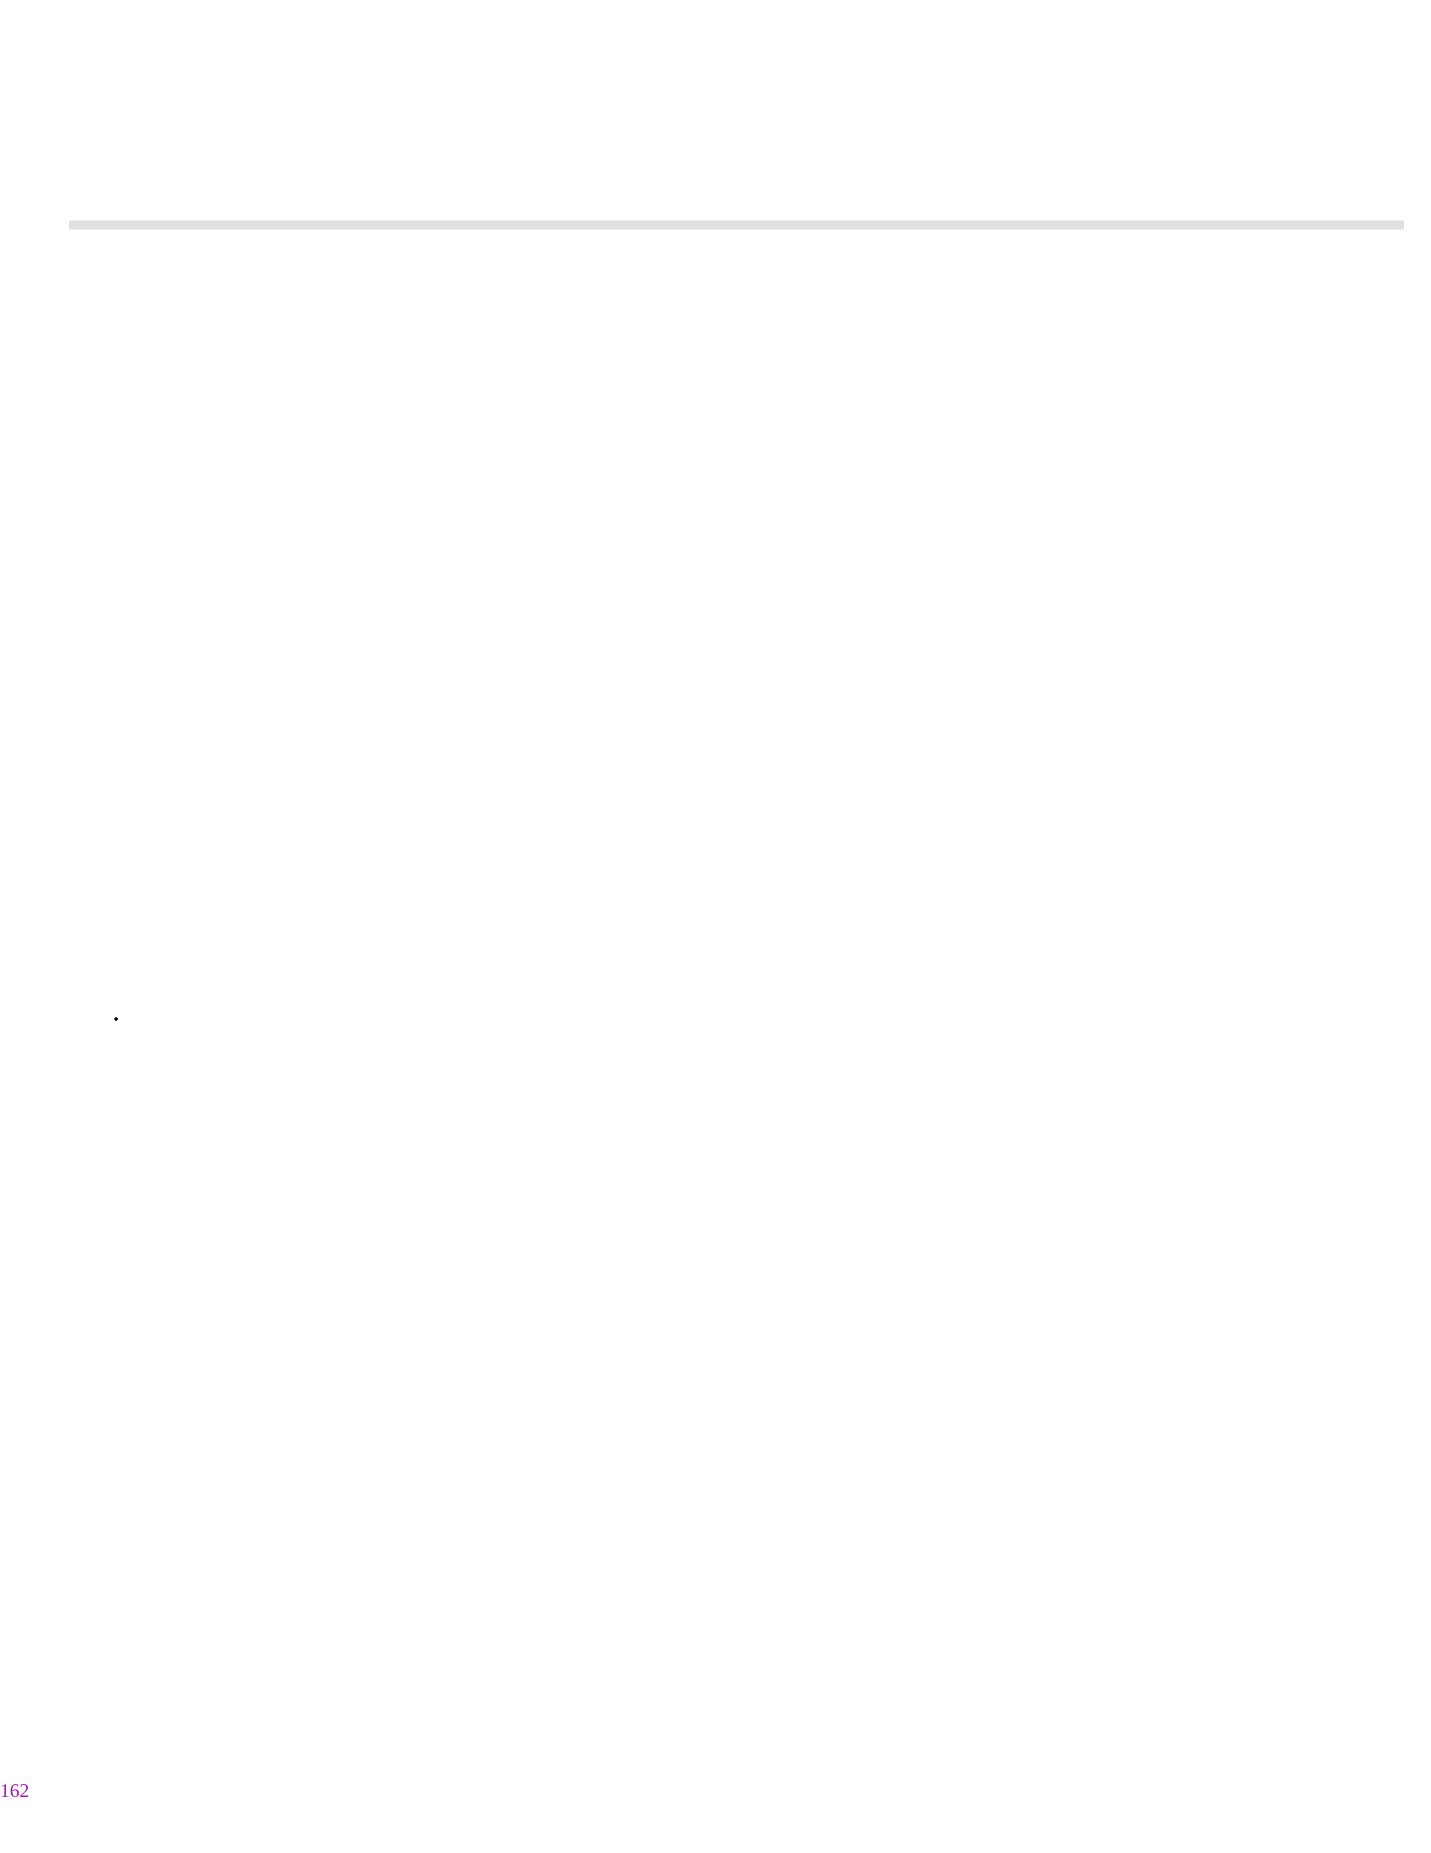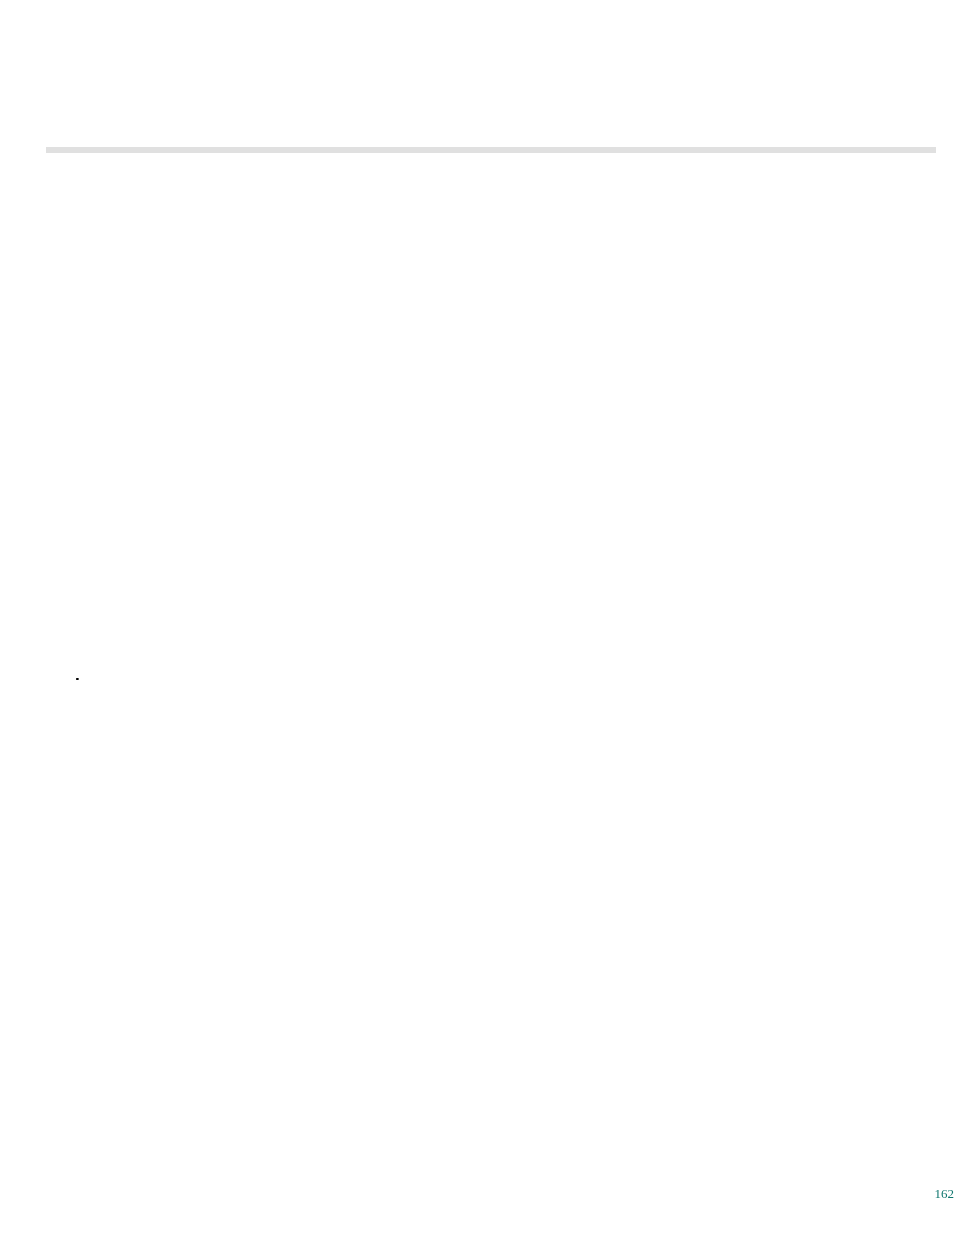--- a/index.html
+++ b/index.html
@@ -40,23 +40,23 @@
       position: absolute;
       left: 0;
       font-size: 8px;
       top: 0;
     }
     .page-number {
       position: absolute;
       bottom: 33px;
       left: 0;
       right: 0;
-      text-align: right;
+      text-align: left;
       font-size: 13px;
-      color: #0f766e;
+      color: #a21caf;
     }
   </style>
 </head>
 <body>
 
 <div class="header-rule"></div>
 
 <ul class="bullet-list">
   <li></li>
   <li></li>

